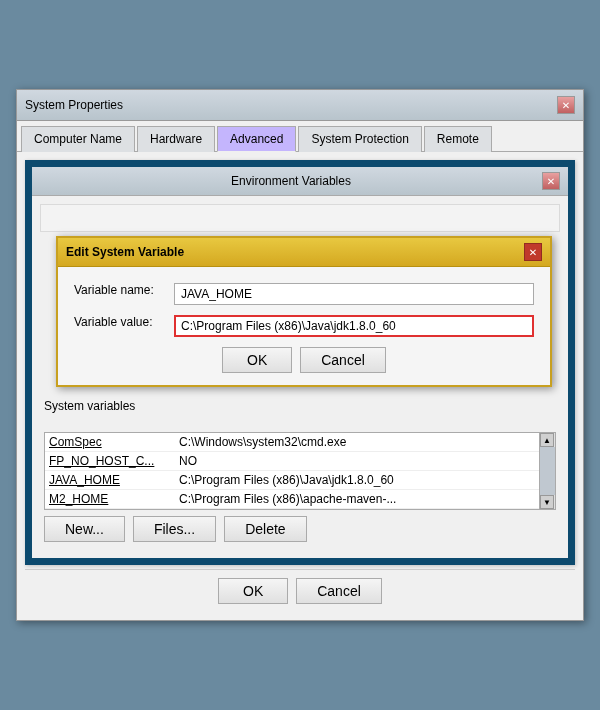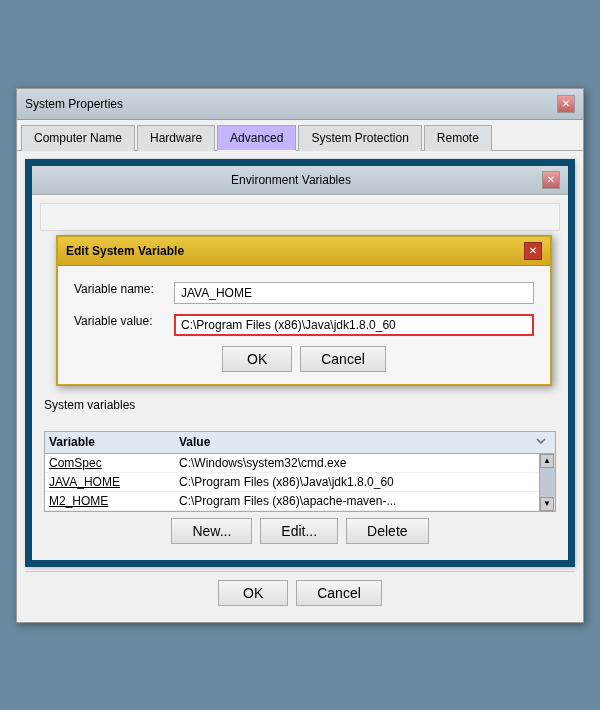--- a/index.html
+++ b/index.html
@@ -255,21 +255,20 @@
     }
 
     .table-row:last-child { border-bottom: none; }
 
     .cell-variable { width: 130px; font-size: 12px; overflow: hidden; text-overflow: ellipsis; white-space: nowrap; text-decoration: underline; }
     .cell-value { flex: 1; font-size: 12px; overflow: hidden; text-overflow: ellipsis; white-space: nowrap; }
 
     .section-buttons {
       display: flex;
       gap: 8px;
-      justify-content: center;
       margin-top: 6px;
     }
 
     .main-bottom-buttons {
       display: flex;
       justify-content: center;
       gap: 8px;
       padding: 8px;
       border-top: 1px solid #ccc;
       margin-top: 4px;
@@ -333,37 +332,32 @@
             </div>
 
           </div>
         </div>
 
         <div class="sys-section">
           <div class="sys-section-label">System variables</div>
 
           <div class="sys-table">
 
-            <div class="sys-table-header">
-              <span class="col-variable">Variable</span>
-              <span class="col-value">Value</span>
-              <span class="col-scroll">
-                <svg width="12" height="12" viewBox="0 0 12 12">
-                  <path d="M2 4 L6 8 L10 4" stroke="#666" stroke-width="1.5" fill="none"></path>
-                </svg>
-              </span>
-            </div>
 
             <div class="table-body">
 
               <div class="table-row">
                 <span class="cell-variable">ComSpec</span>
                 <span class="cell-value">C:\Windows\system32\cmd.exe</span>
               </div>
 
+              <div class="table-row">
+                <span class="cell-variable">FP_NO_HOST_C...</span>
+                <span class="cell-value">NO</span>
+              </div>
 
               <div class="table-row">
                 <span class="cell-variable">JAVA_HOME</span>
                 <span class="cell-value">C:\Program Files (x86)\Java\jdk1.8.0_60</span>
               </div>
 
               <div class="table-row">
                 <span class="cell-variable">M2_HOME</span>
                 <span class="cell-value">C:\Program Files (x86)\apache-maven-...</span>
               </div>
@@ -372,21 +366,21 @@
                 <div style="width:14px;height:14px;background:#d0d0d0;border:1px solid #999;display:flex;align-items:center;justify-content:center;font-size:8px;cursor:pointer;">▲</div>
                 <div style="flex:1;background:#c0c8d0;"></div>
                 <div style="width:14px;height:14px;background:#d0d0d0;border:1px solid #999;display:flex;align-items:center;justify-content:center;font-size:8px;cursor:pointer;">▼</div>
               </div>
 
             </div>
           </div>
 
           <div class="section-buttons">
             <button class="btn">New...</button>
-            <button class="btn">Edit...</button>
+            <button class="btn">Files...</button>
             <button class="btn">Delete</button>
           </div>
         </div>
 
       </div>
     </div>
 
     <div class="main-bottom-buttons">
       <button class="btn">OK</button>
       <button class="btn">Cancel</button>

